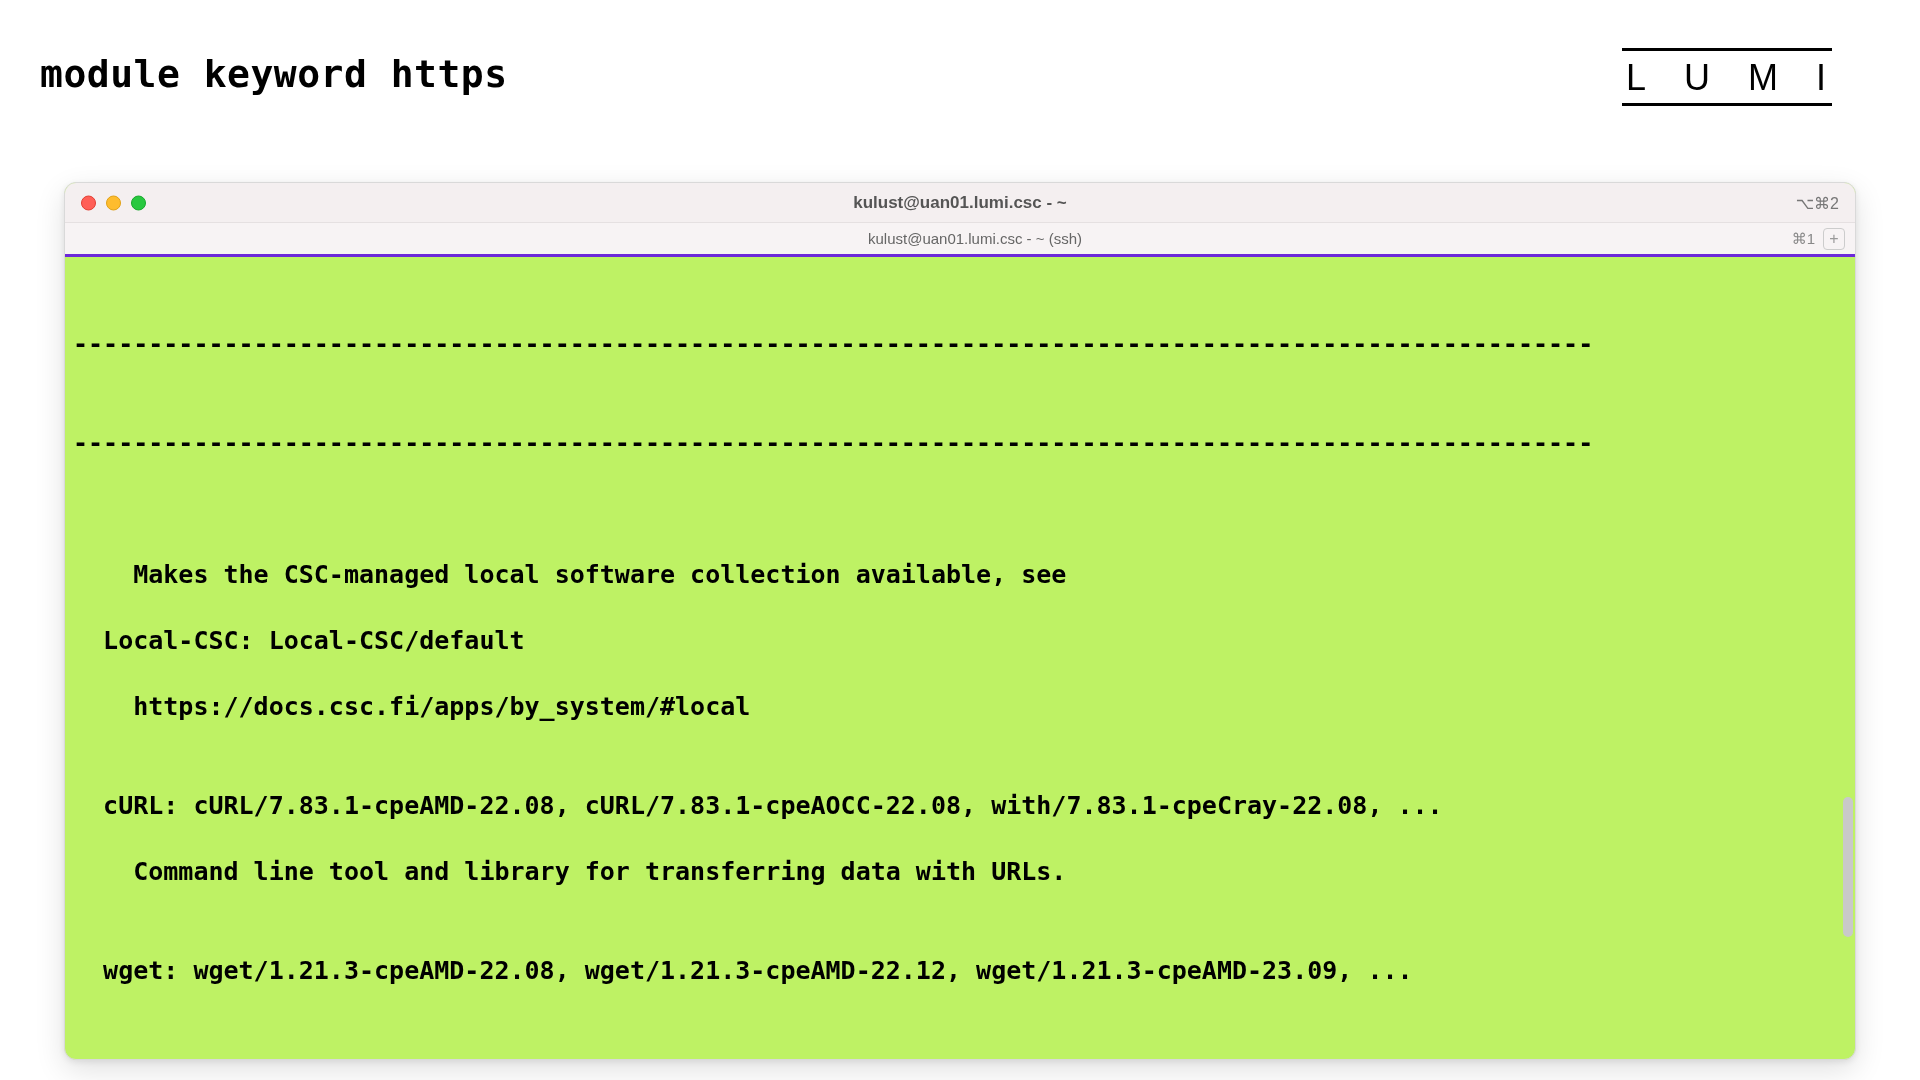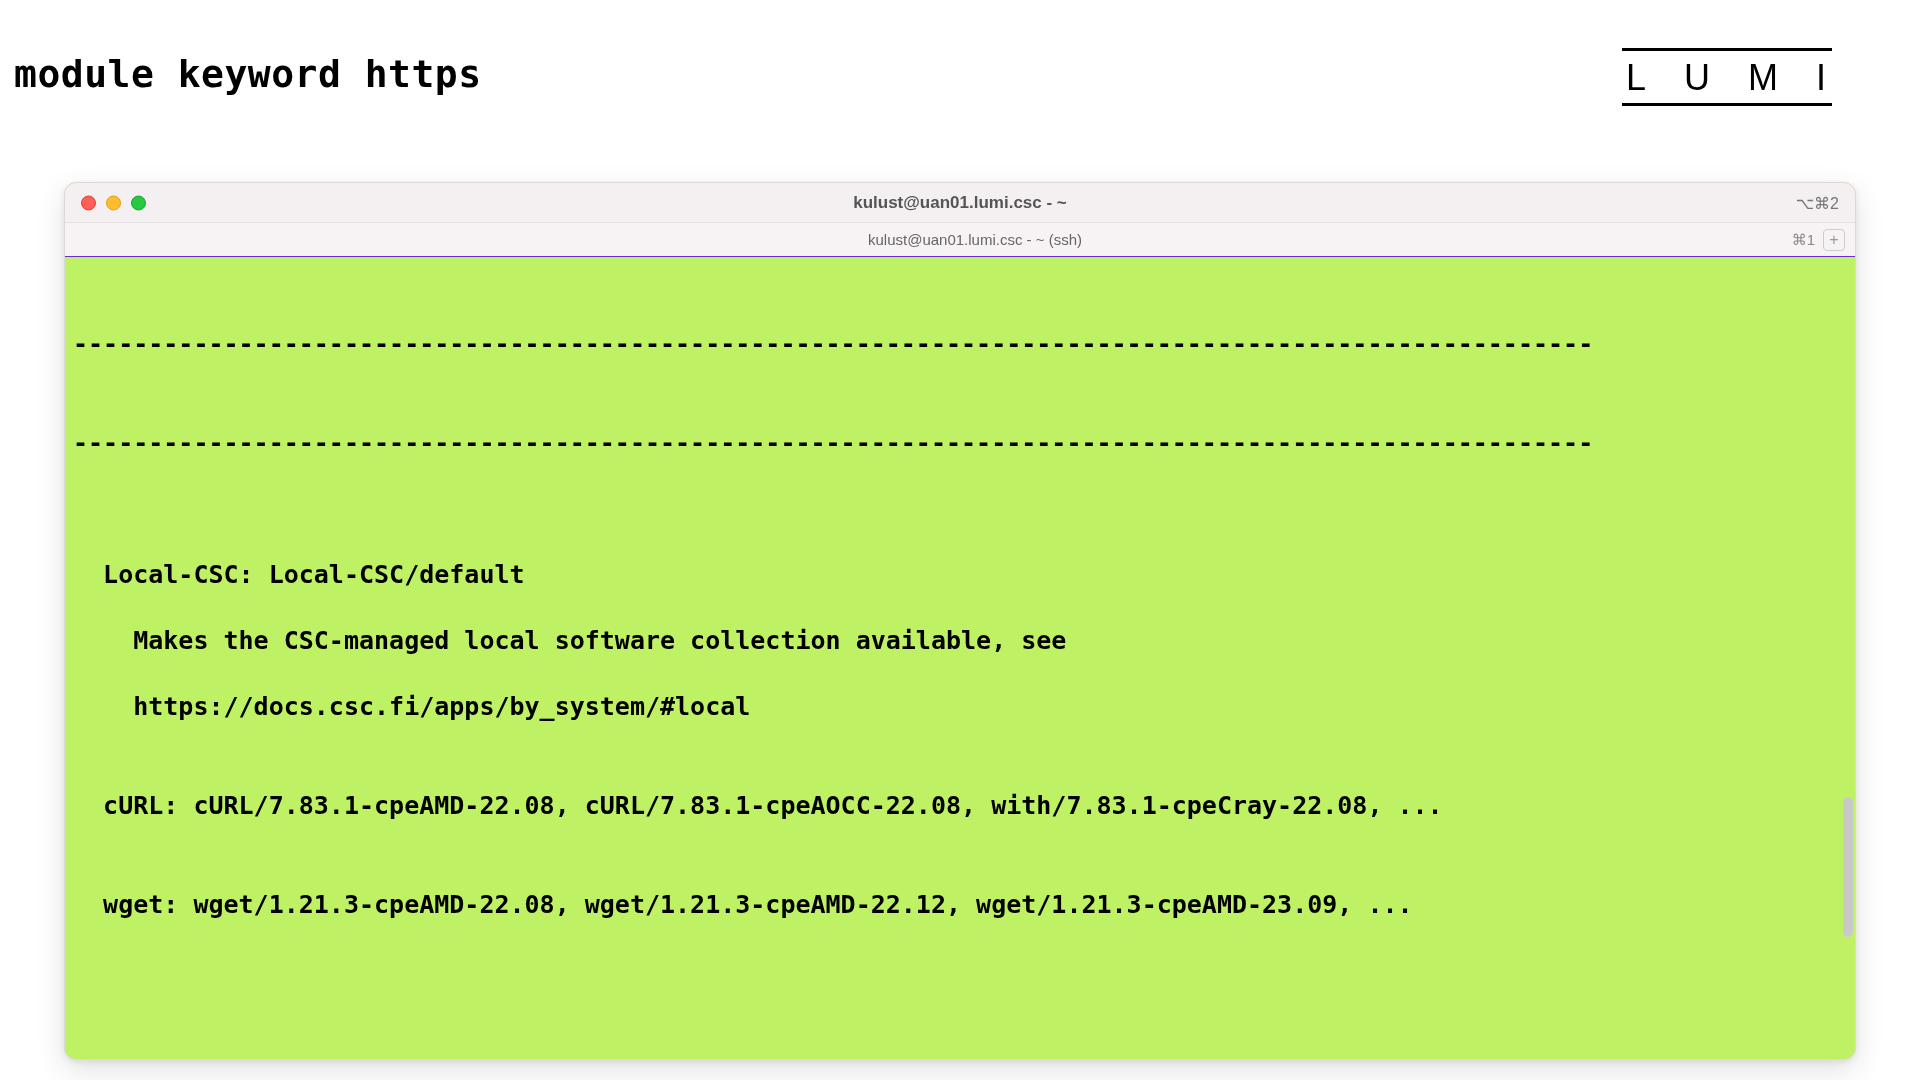--- a/index.html
+++ b/index.html
@@ -7,21 +7,21 @@
     width: 1920px;
     height: 1080px;
     background: #fff;
     font-family: "SF Mono", "Menlo", "Consolas", monospace;
     overflow: hidden;
     position: relative;
   }
   .slide-title {
     position: absolute;
     top: 52px;
-    left: 14px;
+    left: 40px;
     font-size: 38px;
     font-weight: 700;
     letter-spacing: 0.5px;
     color: #000;
   }
   .logo {
     position: absolute;
     top: 48px;
     right: 88px;
     width: 210px;
@@ -81,21 +81,21 @@
     position:absolute;
     right:16px;
     top:50%;
     transform:translateY(-50%);
     color:#777;
     font-size:16px;
   }
   .tabbar{
     height:34px;
     background:#f7f3f4;
-    border-bottom:1px solid #6d28d9;
+    border-bottom:3px solid #6d28d9;
     display:flex;
     align-items:center;
     justify-content:center;
     position:relative;
     font-family:-apple-system,"Helvetica Neue",Arial,sans-serif;
     padding-left:30px;
   }
   .tabbar-title{font-size:15px;color:#666;}
   .tabbar-right{
     position:absolute; right:10px; top:50%; transform:translateY(-50%);
@@ -164,25 +164,26 @@
     </div>
   </div>
 
   <div class="terminal-body">
 <div class="termline"></div>
 <div class="termline">-----------------------------------------------------------------------------------------------------</div>
 <div class="termline"></div>
 <div class="termline">-----------------------------------------------------------------------------------------------------</div>
 <div class="termline"></div>
 <div class="termline"></div>
+<div class="termline">    Makes the CSC-managed local software collection available, see</div>
 <div class="termline">  Local-CSC: Local-CSC/default</div>
-<div class="termline">    Makes the CSC-managed local software collection available, see</div>
 <div class="termline">    https://docs.csc.fi/apps/by_system/#local</div>
 <div class="termline"></div>
 <div class="termline">  cURL: cURL/7.83.1-cpeAMD-22.08, cURL/7.83.1-cpeAOCC-22.08, with/7.83.1-cpeCray-22.08, ...</div>
+<div class="termline">    Command line tool and library for transferring data with URLs.</div>
 <div class="termline"></div>
 <div class="termline">  wget: wget/1.21.3-cpeAMD-22.08, wget/1.21.3-cpeAMD-22.12, wget/1.21.3-cpeAMD-23.09, ...</div>
 
 <div class="termline"></div>
 
 <div class="termline"></div>
 <div class="termline"></div>
 
 <div class="termline"></div>
 

